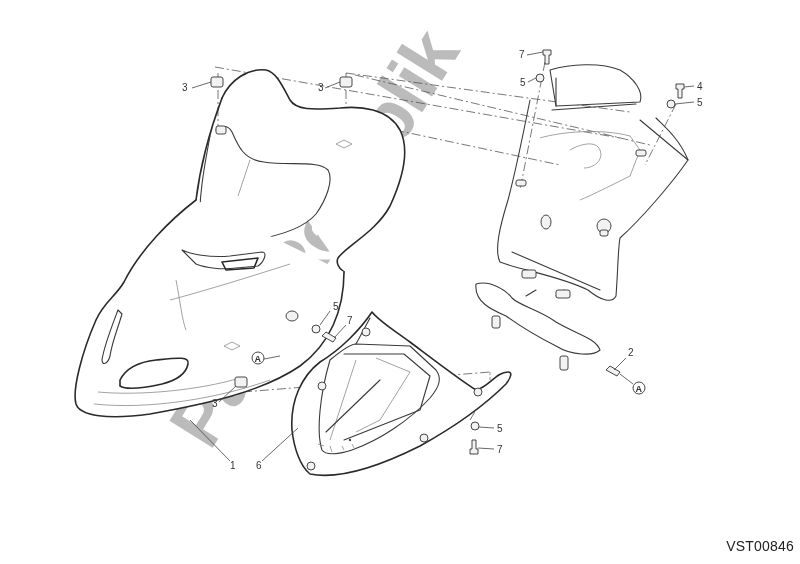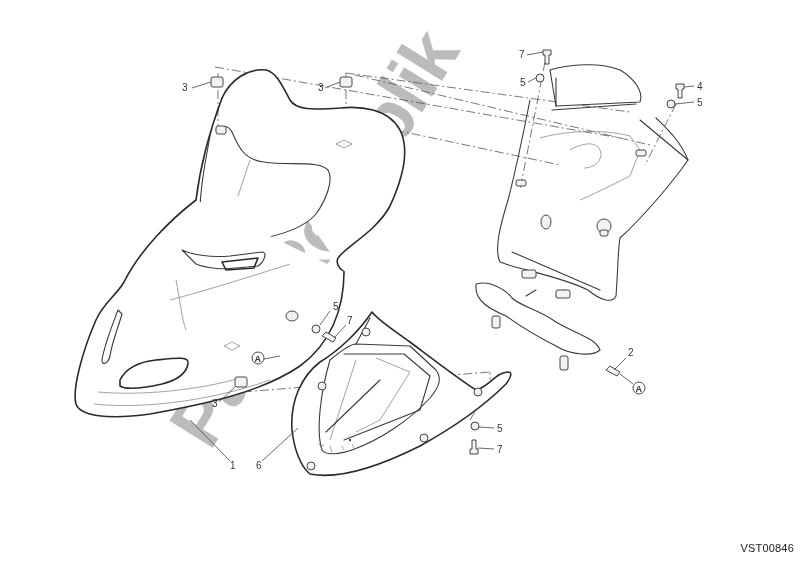--- a/index.html
+++ b/index.html
@@ -8,21 +8,21 @@
   svg text { font-family:"Liberation Sans", sans-serif; }
   .ln { fill:none; stroke:#3a3a3a; stroke-width:1.1; stroke-linejoin:round; stroke-linecap:round; }
   .lnb { fill:none; stroke:#2a2a2a; stroke-width:1.6; stroke-linejoin:round; stroke-linecap:round; }
   .lt { fill:none; stroke:#8a8a8a; stroke-width:0.8; stroke-linejoin:round; }
   .dash { fill:none; stroke:#555; stroke-width:0.8; stroke-dasharray:9 3 2 3; }
   .dash2 { fill:none; stroke:#666; stroke-width:0.7; stroke-dasharray:3 2; }
   .leader { fill:none; stroke:#444; stroke-width:0.8; }
   .num { font-size:10px; fill:#333; }
   .ref { font-size:9px; fill:#333; font-weight:bold; }
   .wm { font-size:74px; font-weight:bold; fill:#a8a8a8; opacity:0.78; letter-spacing:-2px; }
-  .code { position:absolute; right:6px; bottom:10px; font-size:11px; color:#222; letter-spacing:0.2px; }
+  .code { position:absolute; right:6px; bottom:10px; font-size:14px; color:#222; letter-spacing:0.2px; }
   .part { fill:#fff; }
   .small { fill:#f2f2f2; stroke:#333; stroke-width:0.9; }
 </style>
 </head>
 <body>
 
 <div id="stage">
 <svg width="800" height="564" viewBox="0 0 800 564" xmlns="http://www.w3.org/2000/svg">
 
   <g>

